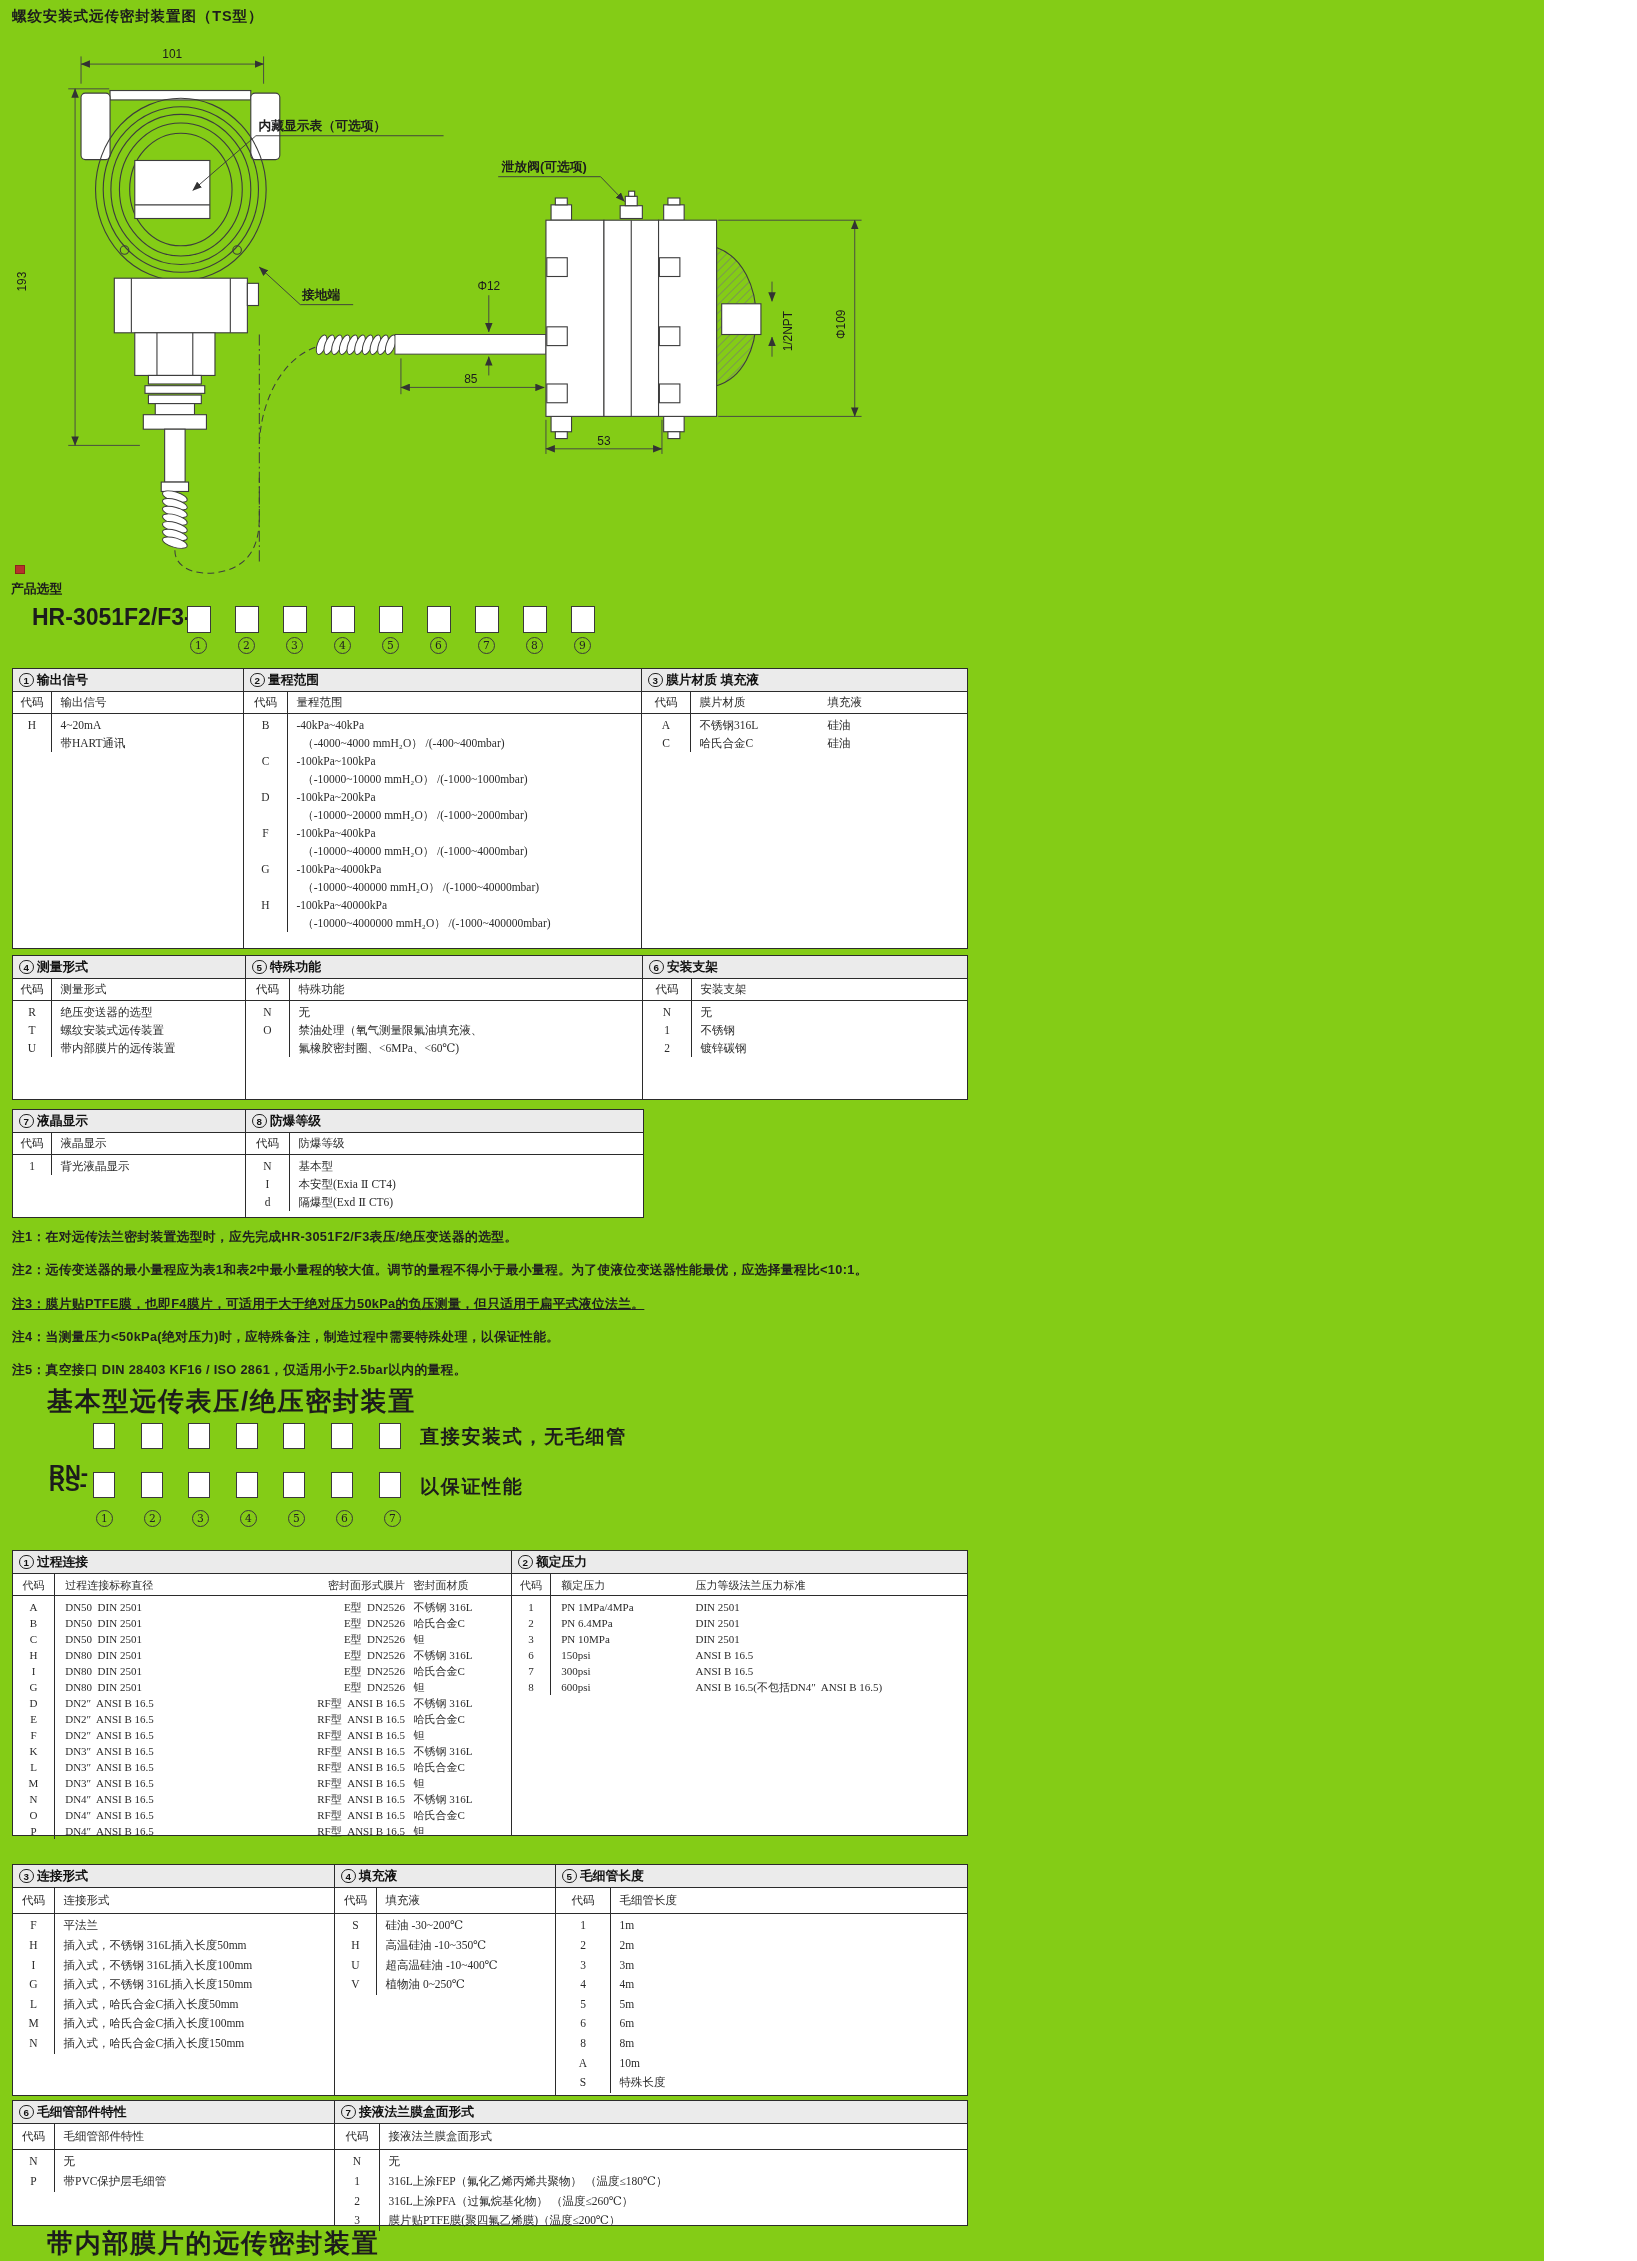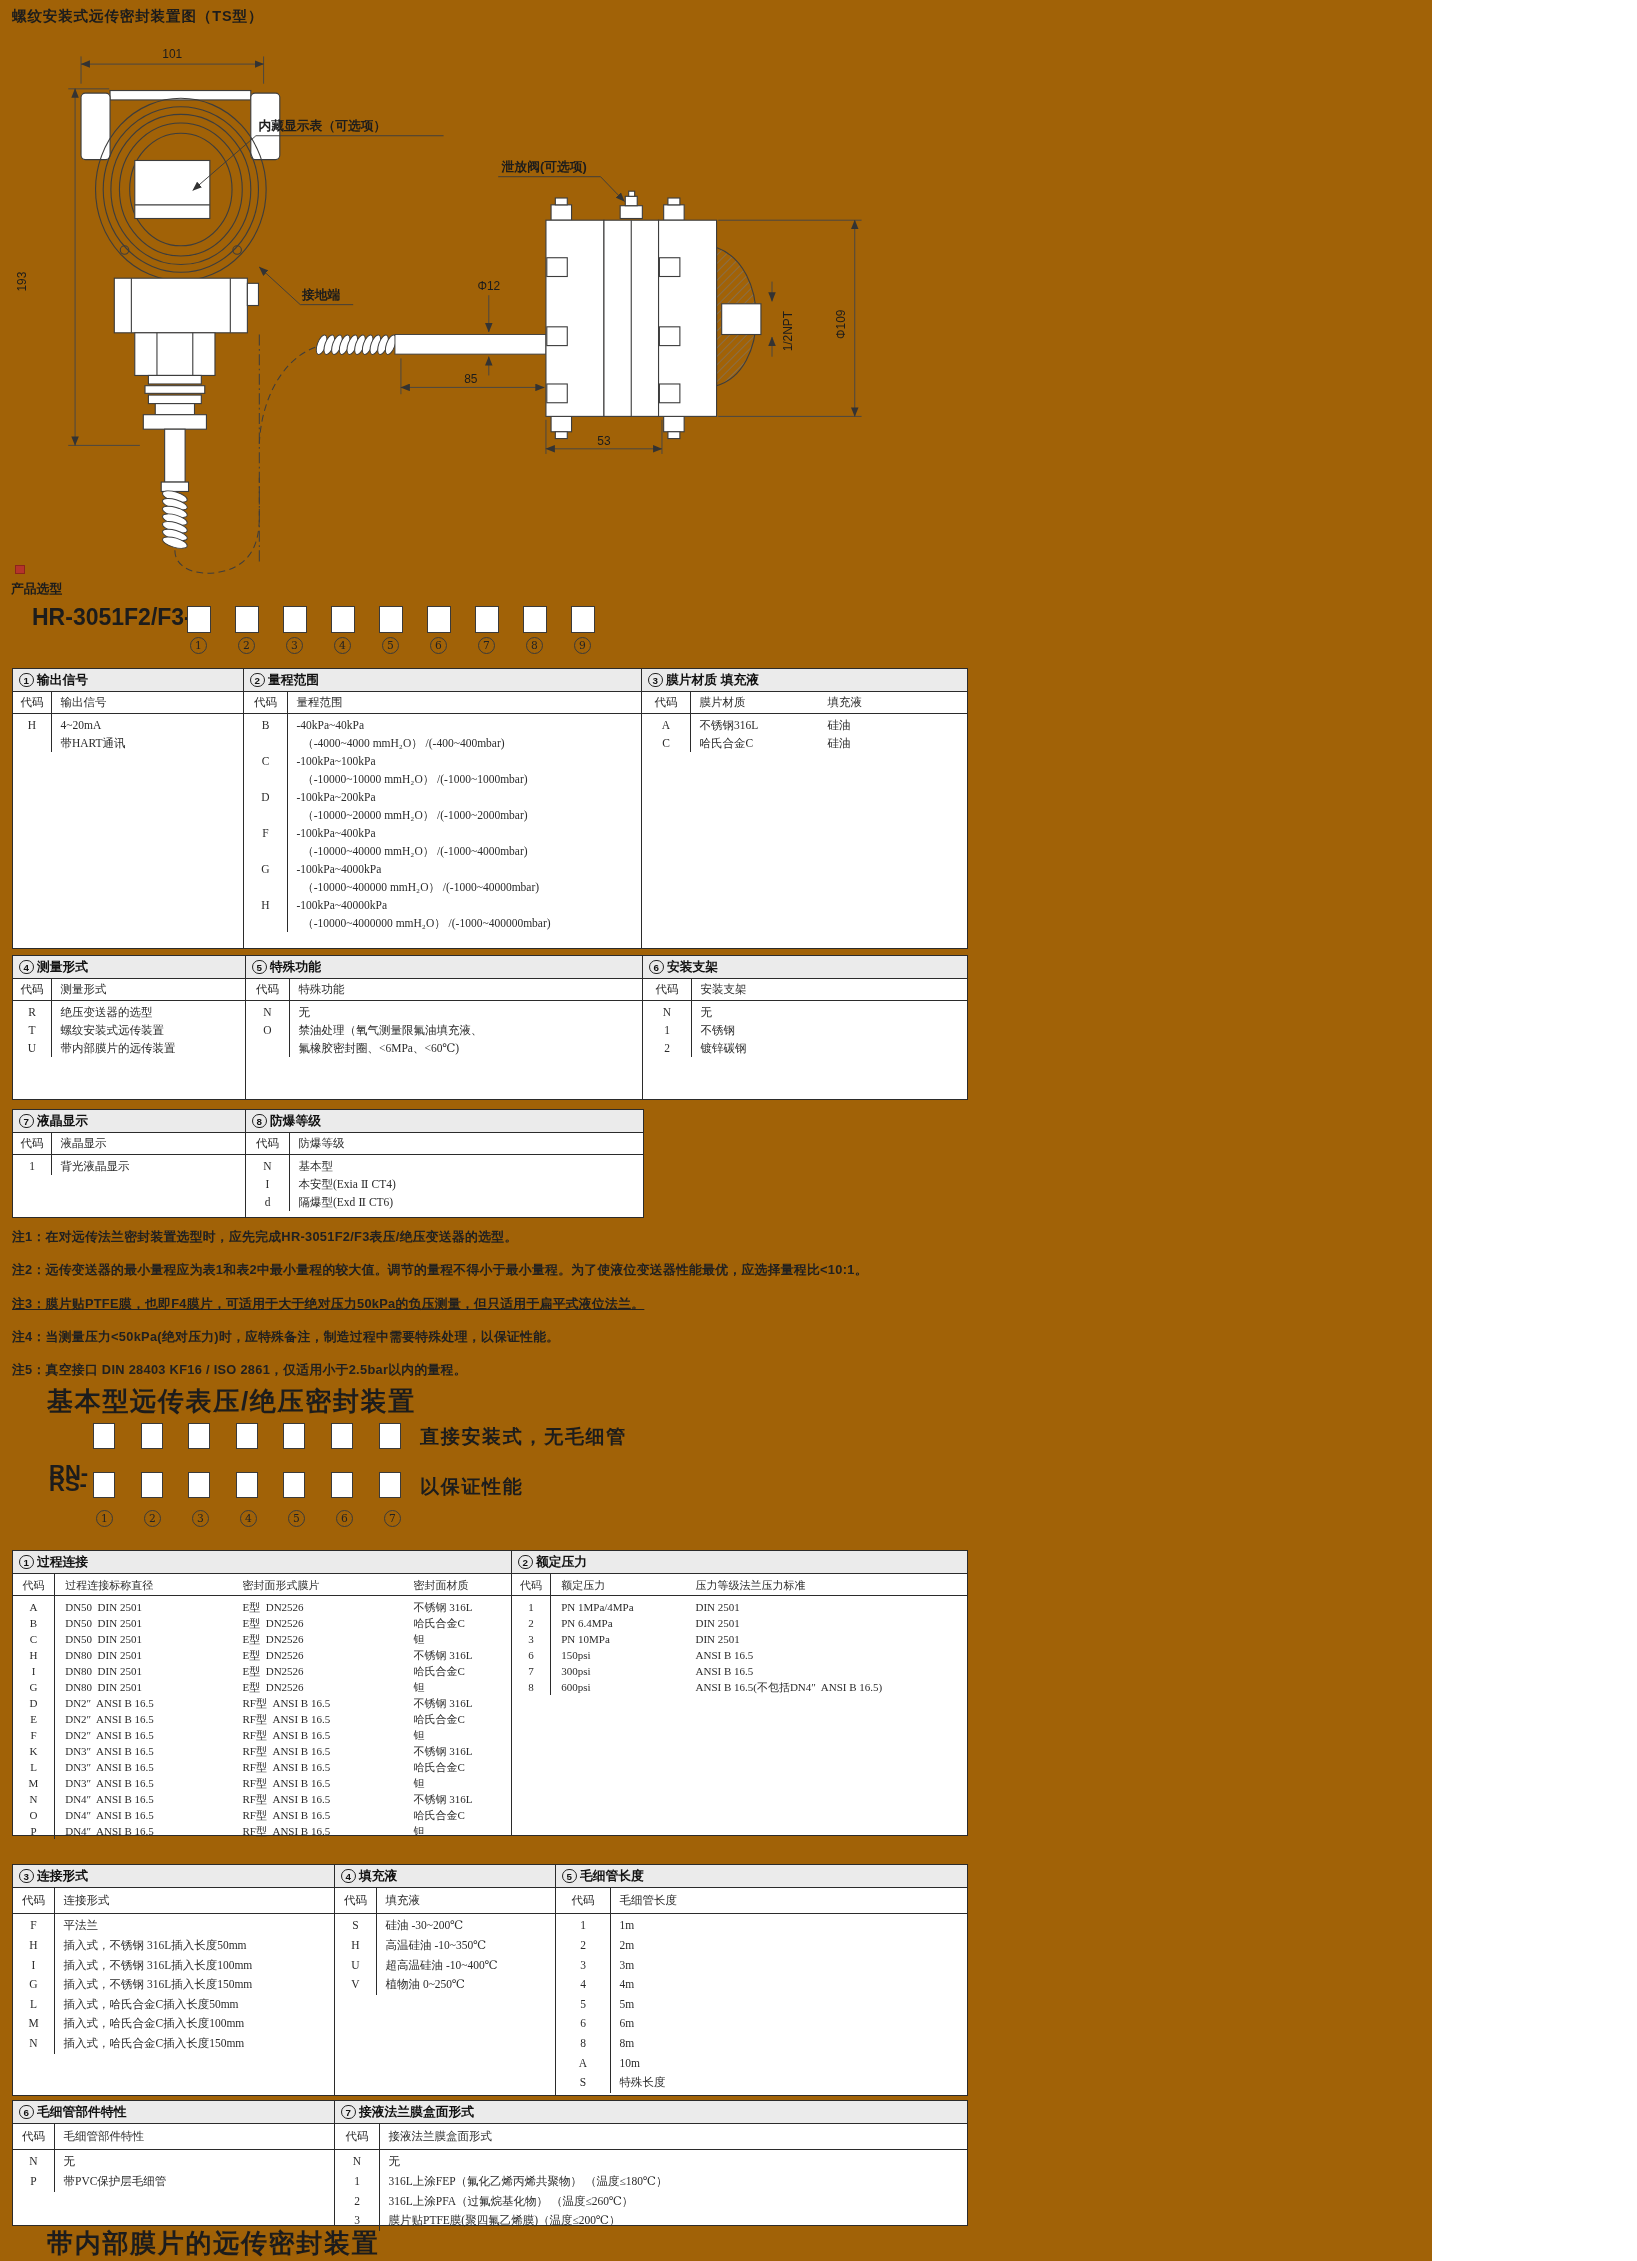--- a/index.html
+++ b/index.html
@@ -1,16 +1,16 @@
 <!DOCTYPE html>
 <html style="font-size:13.6px"><head>
 <meta charset="utf-8">
 <style>
   html,body{margin:0;padding:0;background:#ffffff;}
-  #page{position:relative;width:1432px;height:2261px;background:#a16207;overflow:hidden;
+  #page{position:relative;width:1544px;height:2261px;background:#84cc16;overflow:hidden;
         font-family:"Liberation Sans",sans-serif;color:#1c1c1c;}
   .abs{position:absolute;}
   .doc-title{left:12px;top:6.8px;font-size:14.5px;font-weight:bold;letter-spacing:0.9px;}
   .sec-title{font-size:12.8px;font-weight:bold;}
   .big-title{font-size:26px;font-weight:bold;letter-spacing:1.7px;}
   .model-prefix{font-size:23px;font-weight:bold;font-family:"Liberation Sans",sans-serif;}
   .rn-prefix{font-size:22px;font-weight:bold;}
   .rn-label{font-size:19px;font-weight:bold;letter-spacing:1.7px;}
   .red-ico{width:9.4px;height:9.4px;background:#b5342a;border:0.9px solid #8c241c;box-sizing:border-box;}
   .boxrow{display:flex;}
@@ -36,21 +36,21 @@
   .rows{flex:1;display:flex;flex-direction:column;}
   .trow{display:flex;flex:0 0 auto;}
   .trow:first-child .tcell{padding-top:2.6px;}
   .tcell{font-family:"Liberation Serif","DejaVu Serif",serif;font-size:11.5px;color:#2b2b2b;
          line-height:18px;white-space:pre-wrap;box-sizing:border-box;}
   .cc{text-align:center;border-right:1px solid #2b2b2b;flex:0 0 auto;}
   .cc46{width:39px;}.cc49{width:42px;}.cc52{width:44px;}.cc53{width:45px;}.cc58{width:49px;}.cc64{width:55px;}
   .ct{flex:1;padding-left:8.5px;padding-right:3.4px;min-width:0;}
   .w150{width:128px;padding-left:8.5px;flex:0 0 auto;}
   .w160{width:136px;padding-left:10.2px;flex:0 0 auto;}
-  .w200{width:171px;padding-left:8.5px;flex:0 0 auto;}
+  .w200{width:171px;padding-left:8.5px;flex:0 0 auto;text-align:right;}
   .w210{width:179px;padding-left:10.2px;flex:0 0 auto;}
   .tight .tcell{font-size:11px;line-height:16px;}
   .tall .tcell{line-height:19.6px;}
   svg text{font-family:"Liberation Sans",sans-serif;fill:#1c1c1c;}
   .dtxt{font-size:14px;}
   .dlbl{font-size:15px;font-weight:bold;}
 </style>
 </head>
 <body>
 

